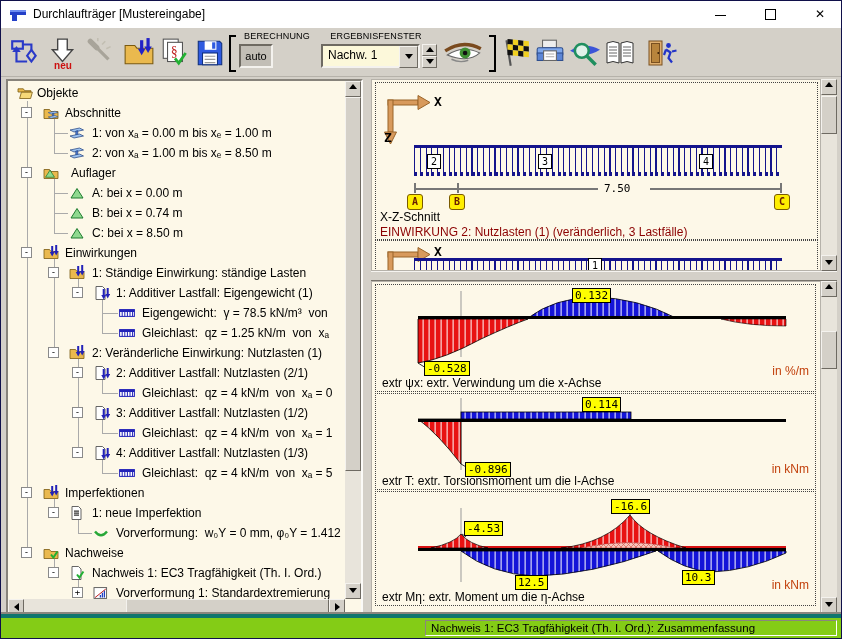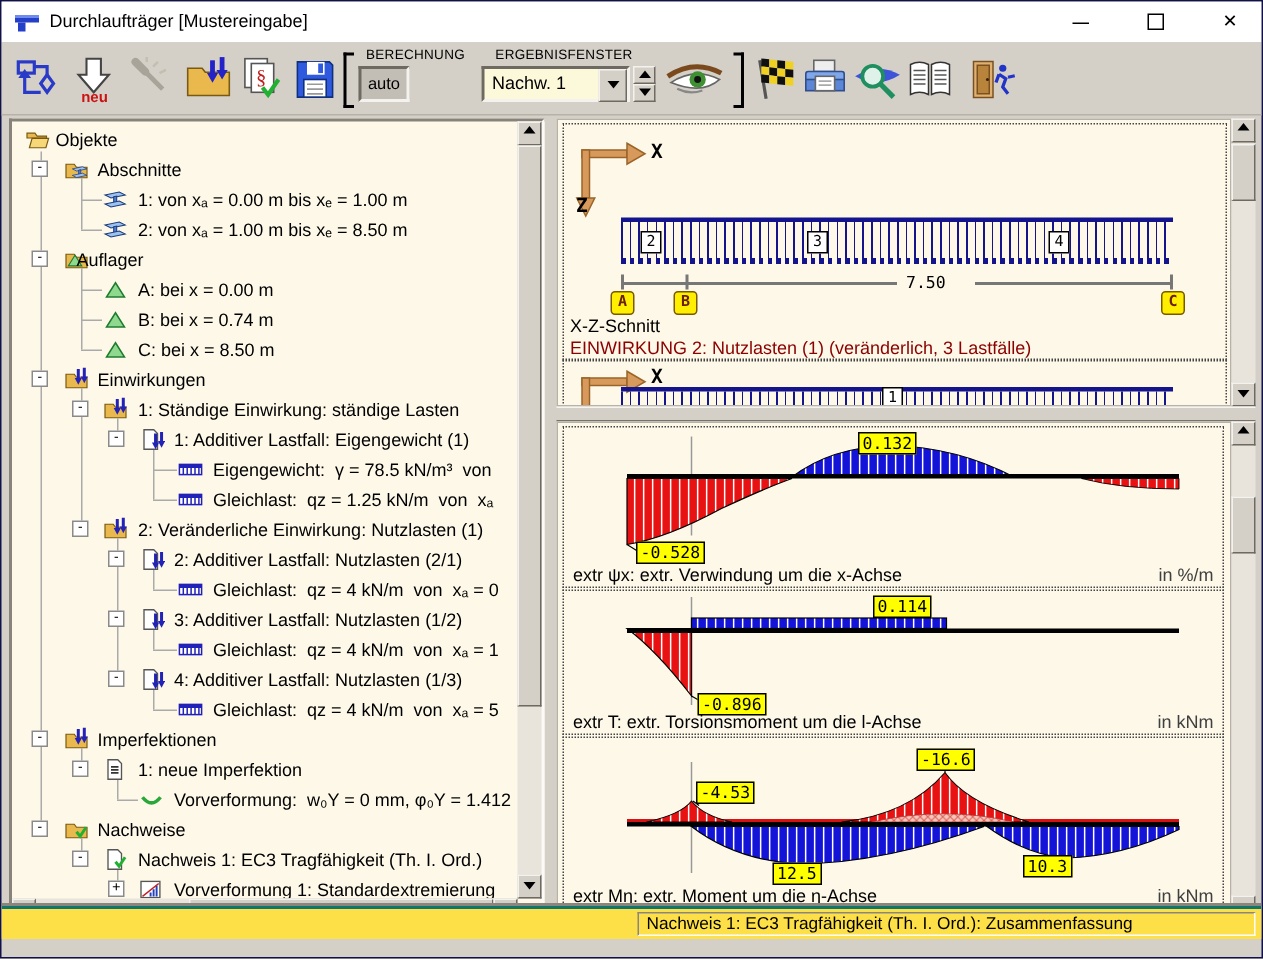--- a/index.html
+++ b/index.html
@@ -55,23 +55,23 @@
   .numtag{position:absolute;width:14px;height:15px;background:#fff;border:1px solid #000;box-sizing:border-box;font:10px/13px "DejaVu Sans Mono",monospace;text-align:center;color:#000;}
   .stag{position:absolute;width:16px;height:16px;background:#ffee00;border:1px solid #7a5a00;border-radius:3px;box-sizing:border-box;font:bold 10px/14px "DejaVu Sans Mono",monospace;text-align:center;color:#6a2000;}
   .dimseg{position:absolute;height:2px;background:#777;}
   .dimtick{position:absolute;width:2px;height:10px;background:#777;}
   .dimtext{position:absolute;font:11px "DejaVu Sans Mono",monospace;color:#000;}
   .capt{position:absolute;font-size:12px;color:#000;white-space:nowrap;}
   .capt-red{color:#8b0000;}
   .chartbox{position:absolute;left:3px;width:441px;border:1px dotted #444;box-sizing:border-box;}
   .vlab{position:absolute;background:#ffff00;border:1px solid #000;font:11px/13px "DejaVu Sans Mono",monospace;padding:0 2px;color:#000;white-space:nowrap;}
   .cap-l{position:absolute;left:6px;bottom:1px;font-size:12px;color:#000;white-space:nowrap;}
-  .cap-r{position:absolute;right:6px;bottom:1px;font-size:12px;color:#404040;white-space:nowrap;}
+  .cap-r{position:absolute;right:6px;bottom:13px;font-size:12px;color:#c2410c;white-space:nowrap;}
   
-  .statusbar{position:absolute;left:0;bottom:12px;width:840px;height:20px;background:#fde047;border-top:2px solid #0f766e;box-shadow:0 -2px 0 #8a867e;}
+  .statusbar{position:absolute;left:0;bottom:0;width:840px;height:20px;background:#84cc16;border-top:4px solid #0f766e;box-shadow:0 -2px 0 #8a867e;}
   .statusfield{position:absolute;left:424px;top:2px;width:412px;height:16px;border:1px solid;border-color:#8a867e #fff #fff #8a867e;box-sizing:border-box;font-size:11.5px;line-height:14px;padding-left:5px;color:#000;white-space:nowrap;overflow:hidden;}
 </style>
 </head>
 <body>
 
 <div id="win">
 
   <div class="titlebar">
     <span class="title-icon">
       <svg viewBox="0 0 18 16">
@@ -295,21 +295,21 @@
           <span class="tlabel" style="left:81px">2: von xₐ = 1.00 m bis xₑ = 8.50 m</span>
         </div>
       <div class="trow" style="top:80px">
           <span class="ebox" style="left:10px">-</span>
           <span class="ticon" style="left:31px"><svg viewBox="0 0 16 16">
               <path d="M1 4.5h5.5l1.5 2H15V13.5H1Z" fill="#eab94e" stroke="#7a5a10" stroke-width=".8"></path>
               <g transform="translate(1,2.5) scale(.75)">
                 <polygon points="8,3.5 14,13 2,13" fill="#8fd98f" stroke="#1f7c2f" stroke-width="1"></polygon>
               </g>
             </svg></span>
-          <span class="tlabel" style="left:40px">Auflager</span>
+          <span class="tlabel" style="left:60px">Auflager</span>
         </div>
       <div class="trow" style="top:100px">
           <span class="ticon" style="left:57px"><svg viewBox="0 0 16 16">
               <polygon points="8,3.5 14,13 2,13" fill="#8fd98f" stroke="#1f7c2f" stroke-width="1"></polygon>
             </svg></span>
           <span class="tlabel" style="left:81px">A: bei x = 0.00 m</span>
         </div>
       <div class="trow" style="top:120px">
           <span class="ticon" style="left:57px"><svg viewBox="0 0 16 16">
               <polygon points="8,3.5 14,13 2,13" fill="#8fd98f" stroke="#1f7c2f" stroke-width="1"></polygon>

